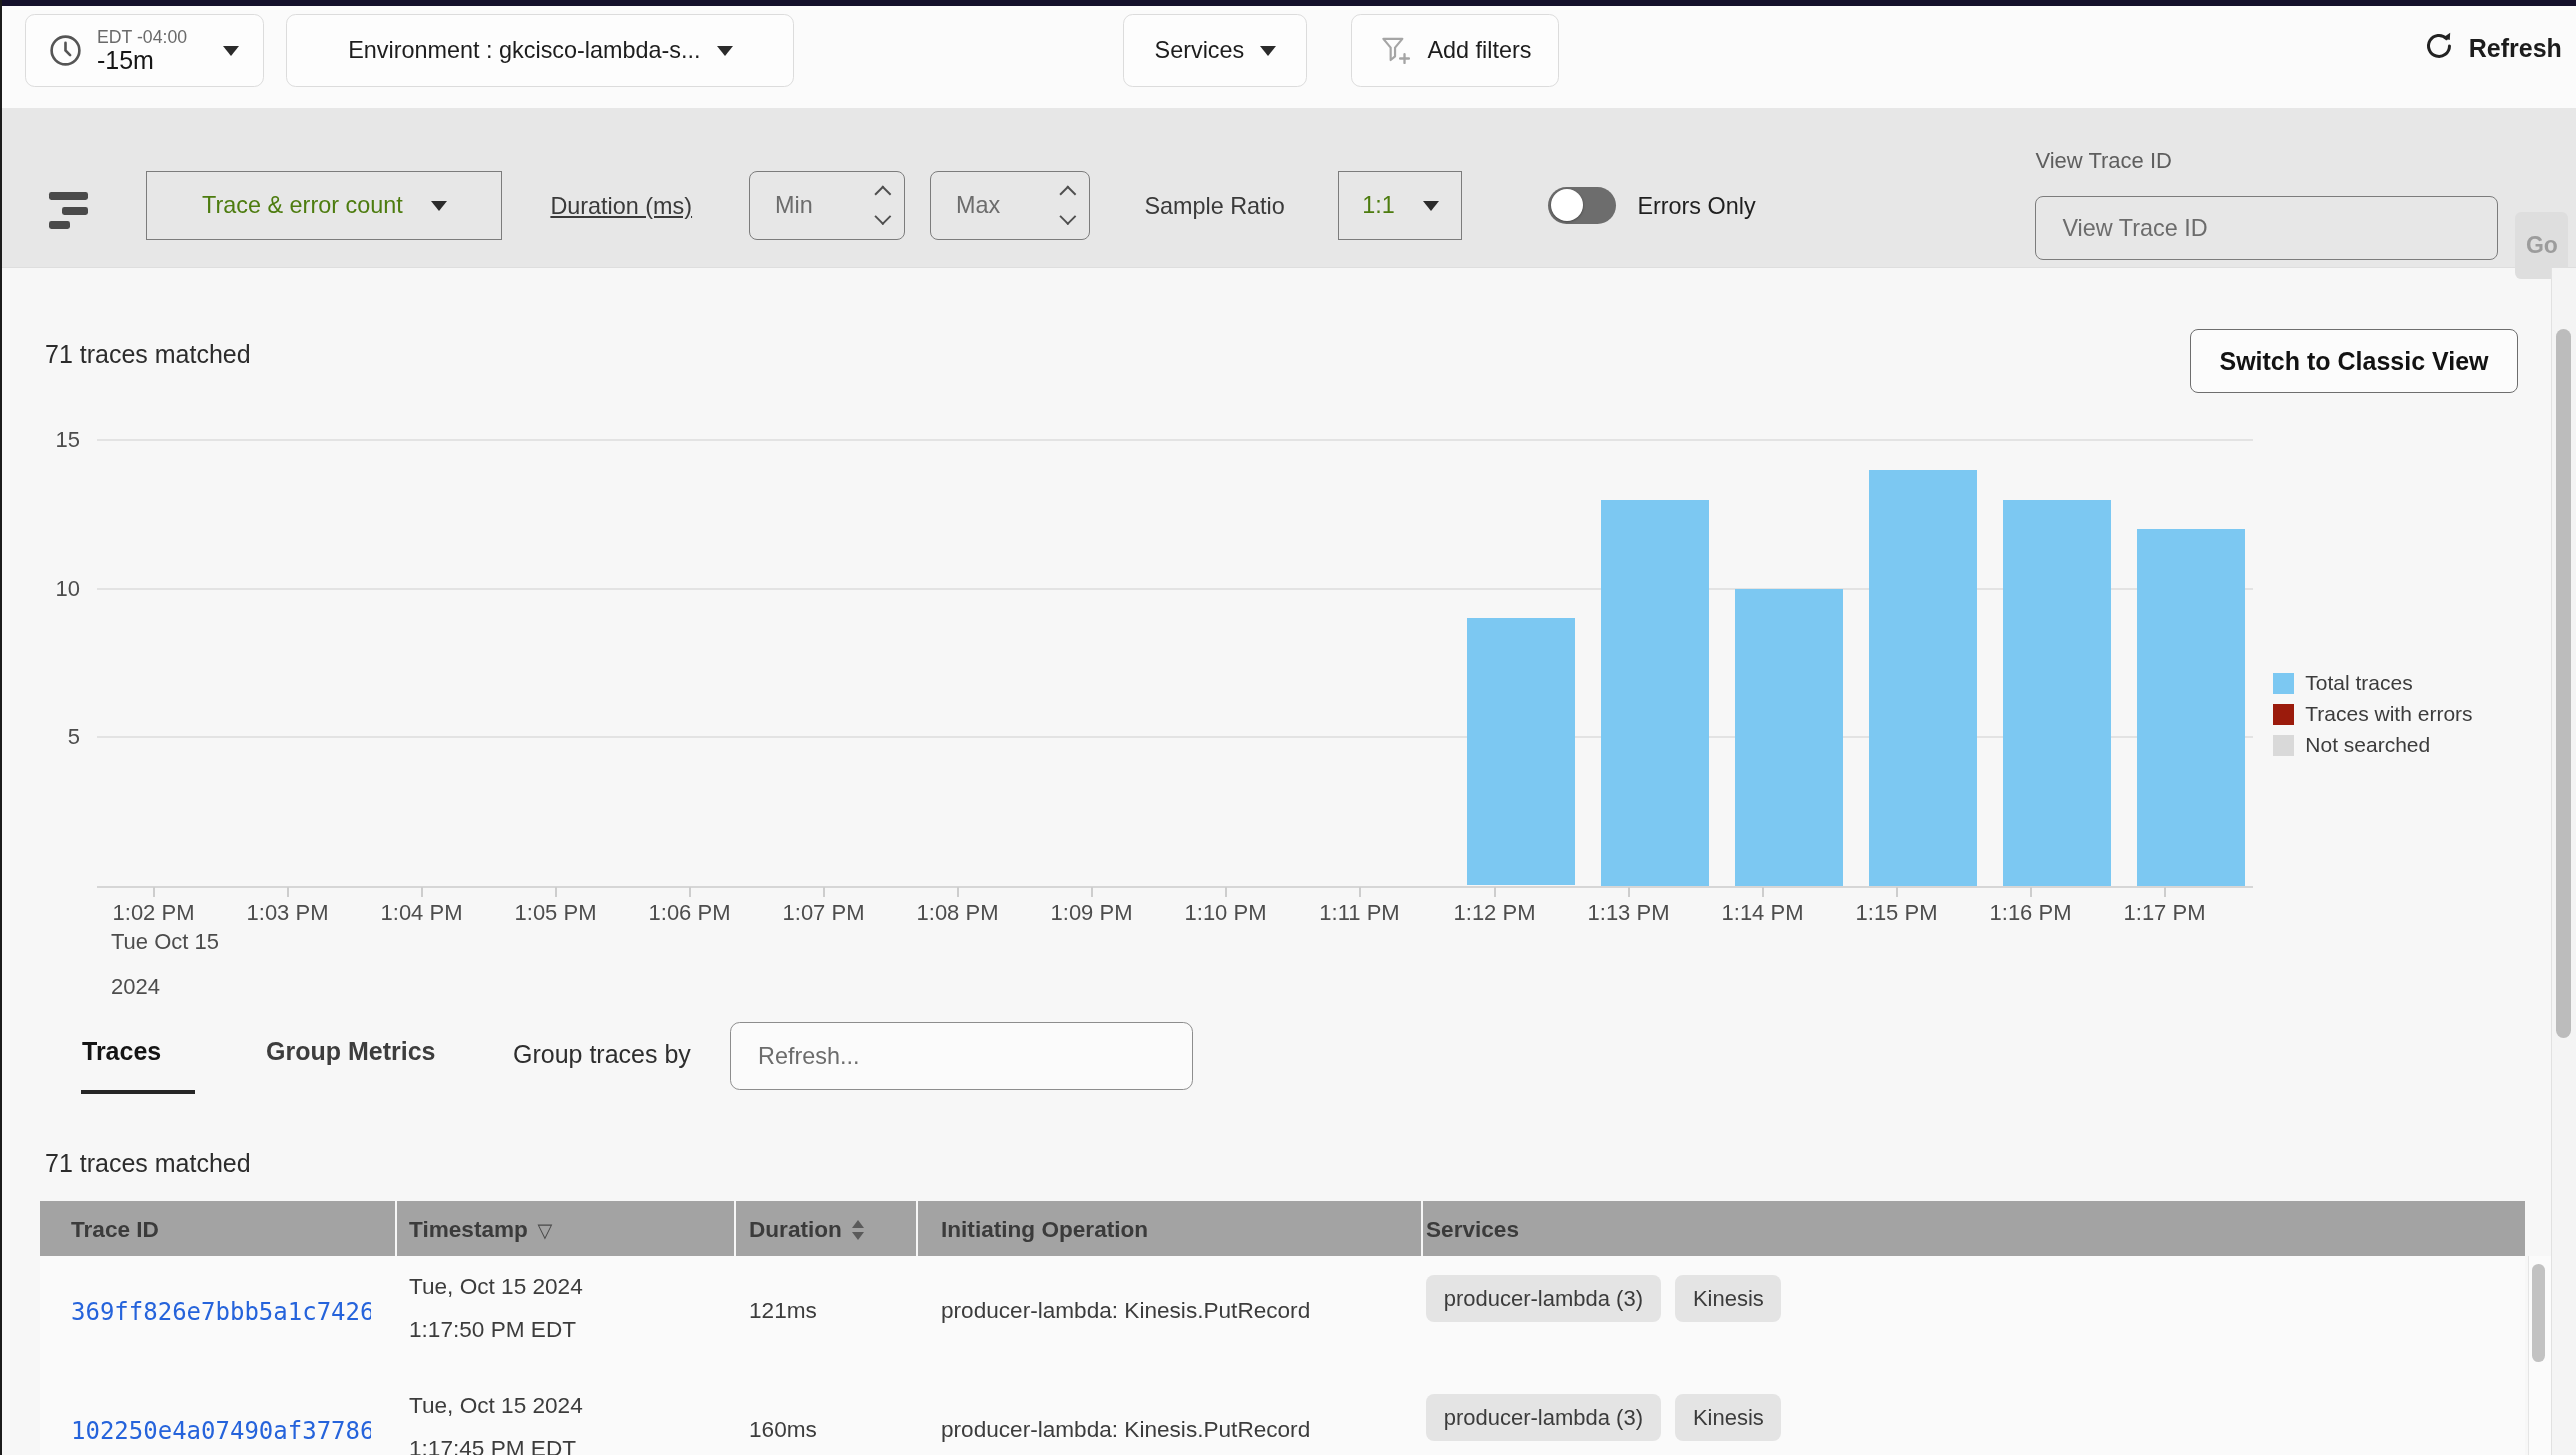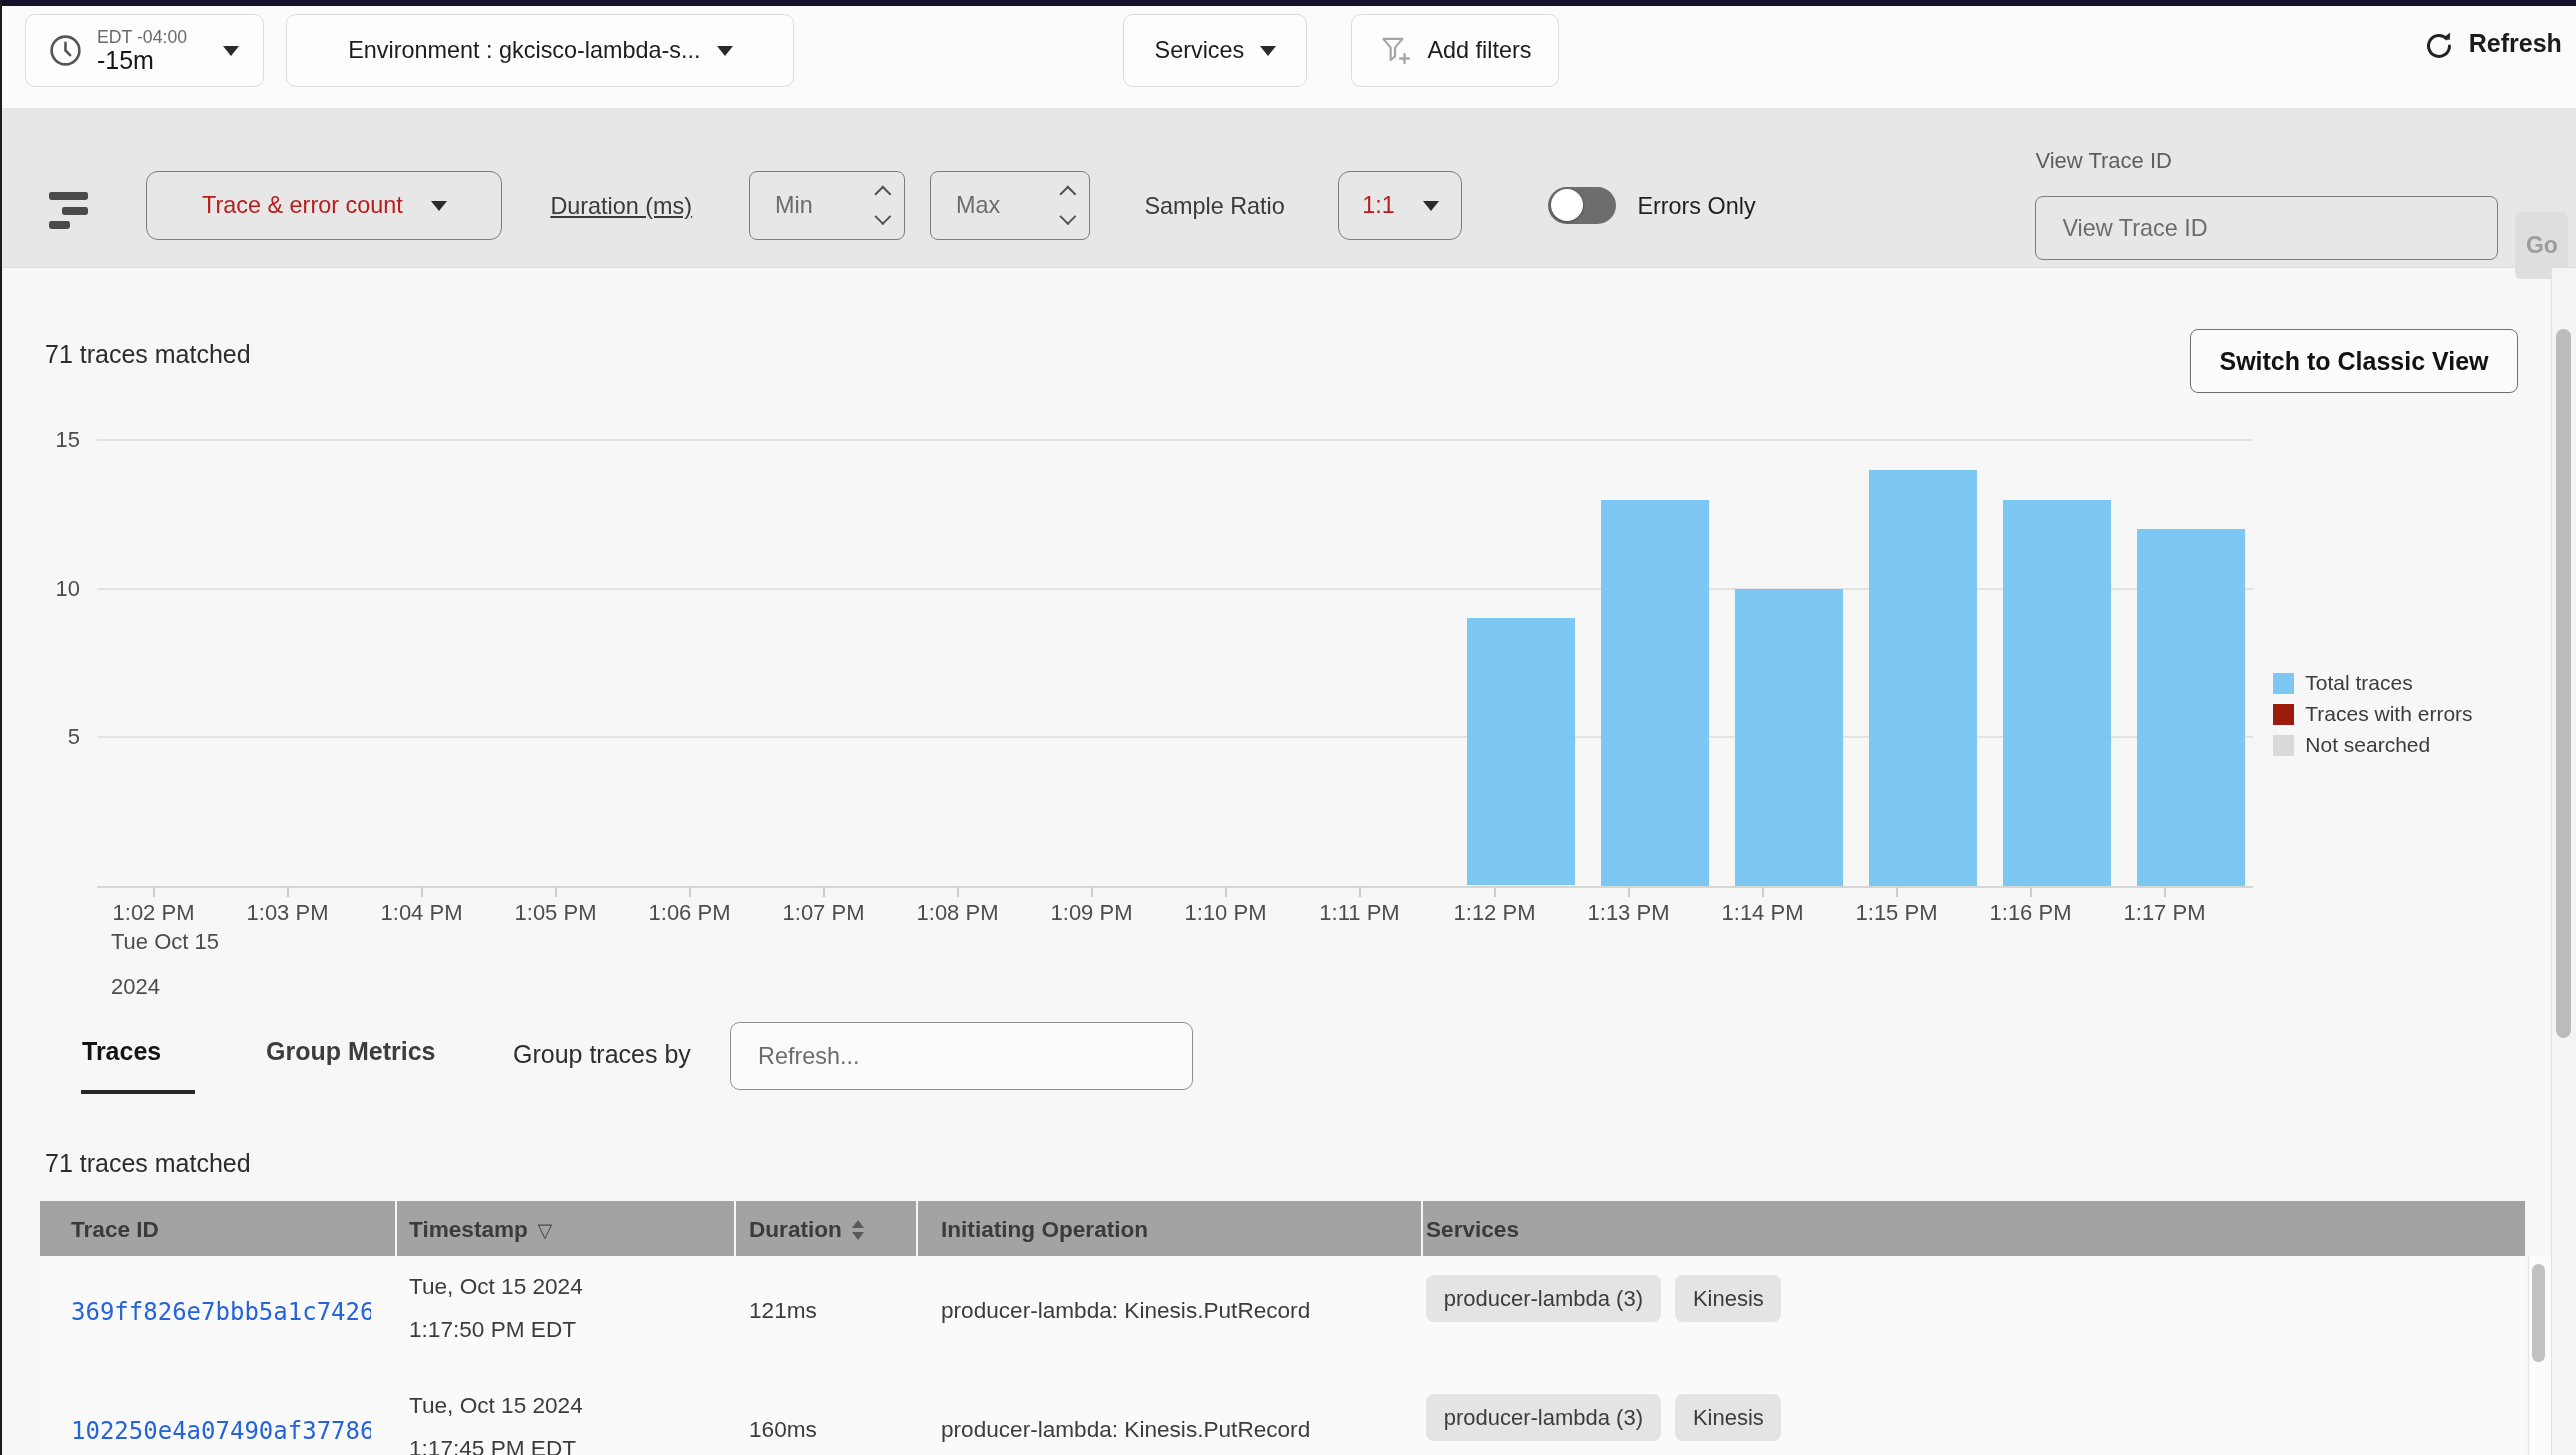--- a/index.html
+++ b/index.html
@@ -22,29 +22,29 @@
   }
   .caret{width:0;height:0;border-left:8px solid transparent;border-right:8px solid transparent;border-top:10.5px solid #2b2b2b;}
   #time-btn{left:22.6px;width:239px;justify-content:flex-start;padding-left:21px;gap:13px;}
   #time-btn .tz{font-size:17.7px;color:#6a6a6a;line-height:19.3px;}
   #time-btn .val{font-size:25px;color:#161616;line-height:27px;}
   #time-btn .caret{margin-left:22.6px;}
   #env-btn{left:284px;width:508px;}
   #workflow-btn{left:837px;width:240px;}
   #services-btn{left:1121px;width:184px;}
   #addfilters-btn{left:1349px;width:208px;gap:13px;}
-  #refresh-btn{position:absolute;right:14.5px;top:22.6px;display:flex;align-items:flex-start;gap:13px;border:none;background:transparent;}
+  #refresh-btn{position:absolute;right:14.5px;top:22.6px;display:flex;align-items:flex-end;gap:13px;border:none;background:transparent;}
   #refresh-btn .lbl{font-size:25px;font-weight:700;color:#1c1c1c;}
 
   
   #toolbar{left:2.4px;top:108px;width:2574px;height:160px;background:#e7e7e7;border-bottom:0.8px solid #dedede;box-sizing:border-box;}
   .ctl{position:absolute;box-sizing:border-box;}
   .select-box{
-    top:63px;height:69px;border:1.6px solid #7c7c7c;border-radius:12px;background:transparent;
-    display:flex;align-items:center;justify-content:center;gap:28px;font-size:23.4px;color:#b91c1c;
+    top:63px;height:69px;border:1.6px solid #7c7c7c;border-radius:0;background:transparent;
+    display:flex;align-items:center;justify-content:center;gap:28px;font-size:23.4px;color:#4d7c0f;
   }
   .toolbar-label{top:85px;font-size:23.4px;color:#3a3a3a;white-space:nowrap;}
   .num-input{
     top:63px;height:69px;border:1.6px solid #7c7c7c;border-radius:8px;background:transparent;
     display:flex;align-items:center;justify-content:space-between;padding:0 16px 0 22.6px;
   }
   .num-input input{border:none;background:transparent;outline:none;width:81px;font-size:23.4px;color:#0c4a6e;font-family:"Liberation Sans",sans-serif;}
   .num-input input::placeholder{color:#6c6c6c;opacity:1;}
   .spin{display:flex;flex-direction:column;gap:11.3px;align-items:center;}
   .chev{width:9.7px;height:9.7px;border-left:2.4px solid #4f4f4f;border-top:2.4px solid #4f4f4f;}

